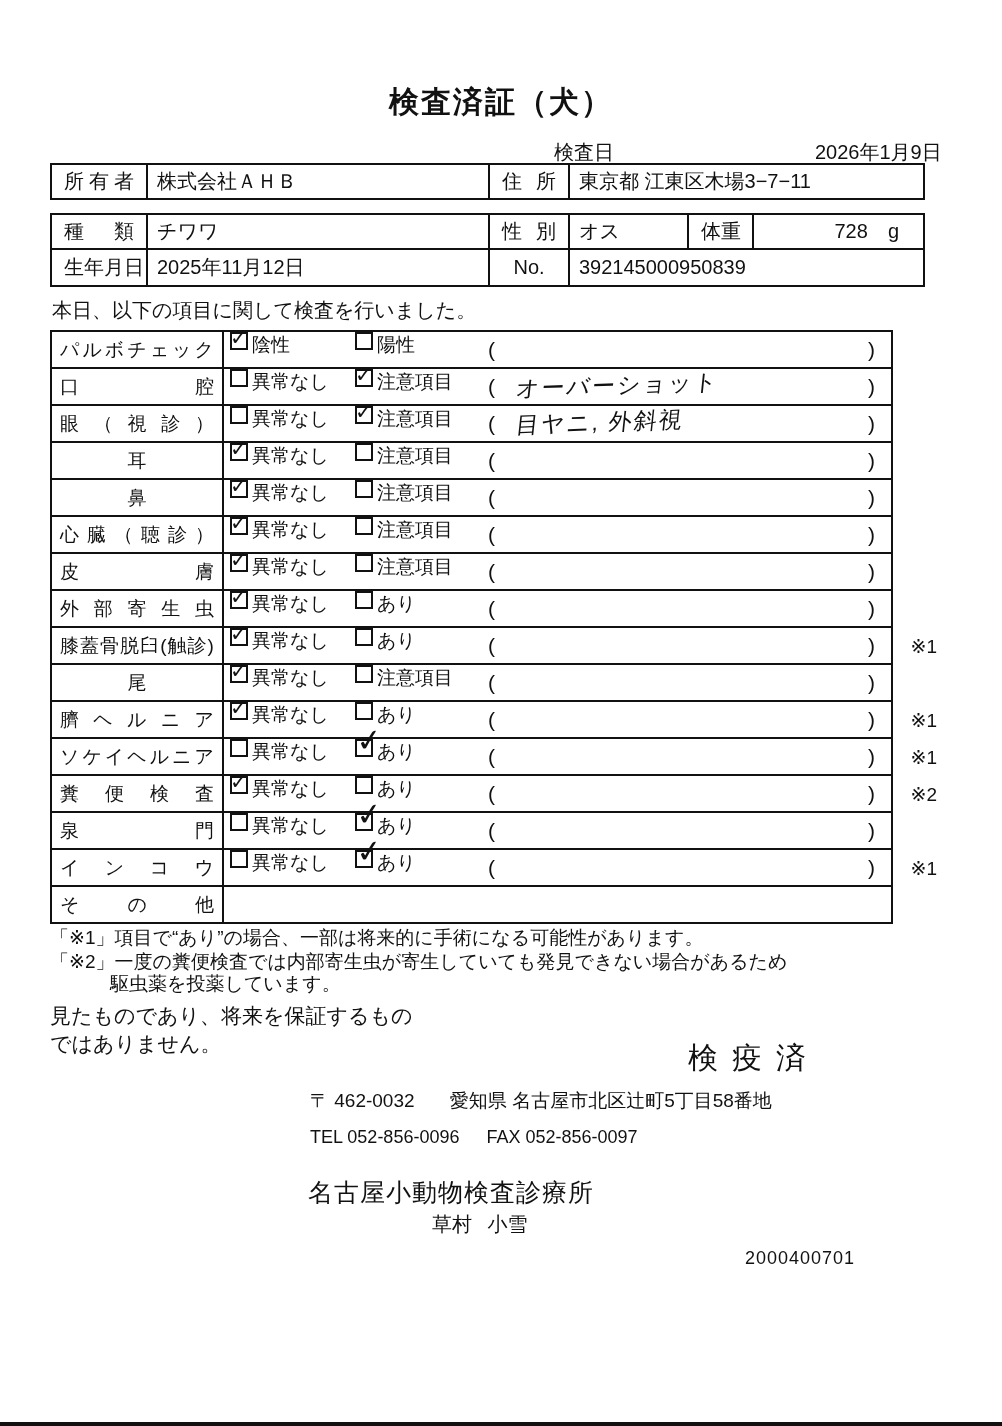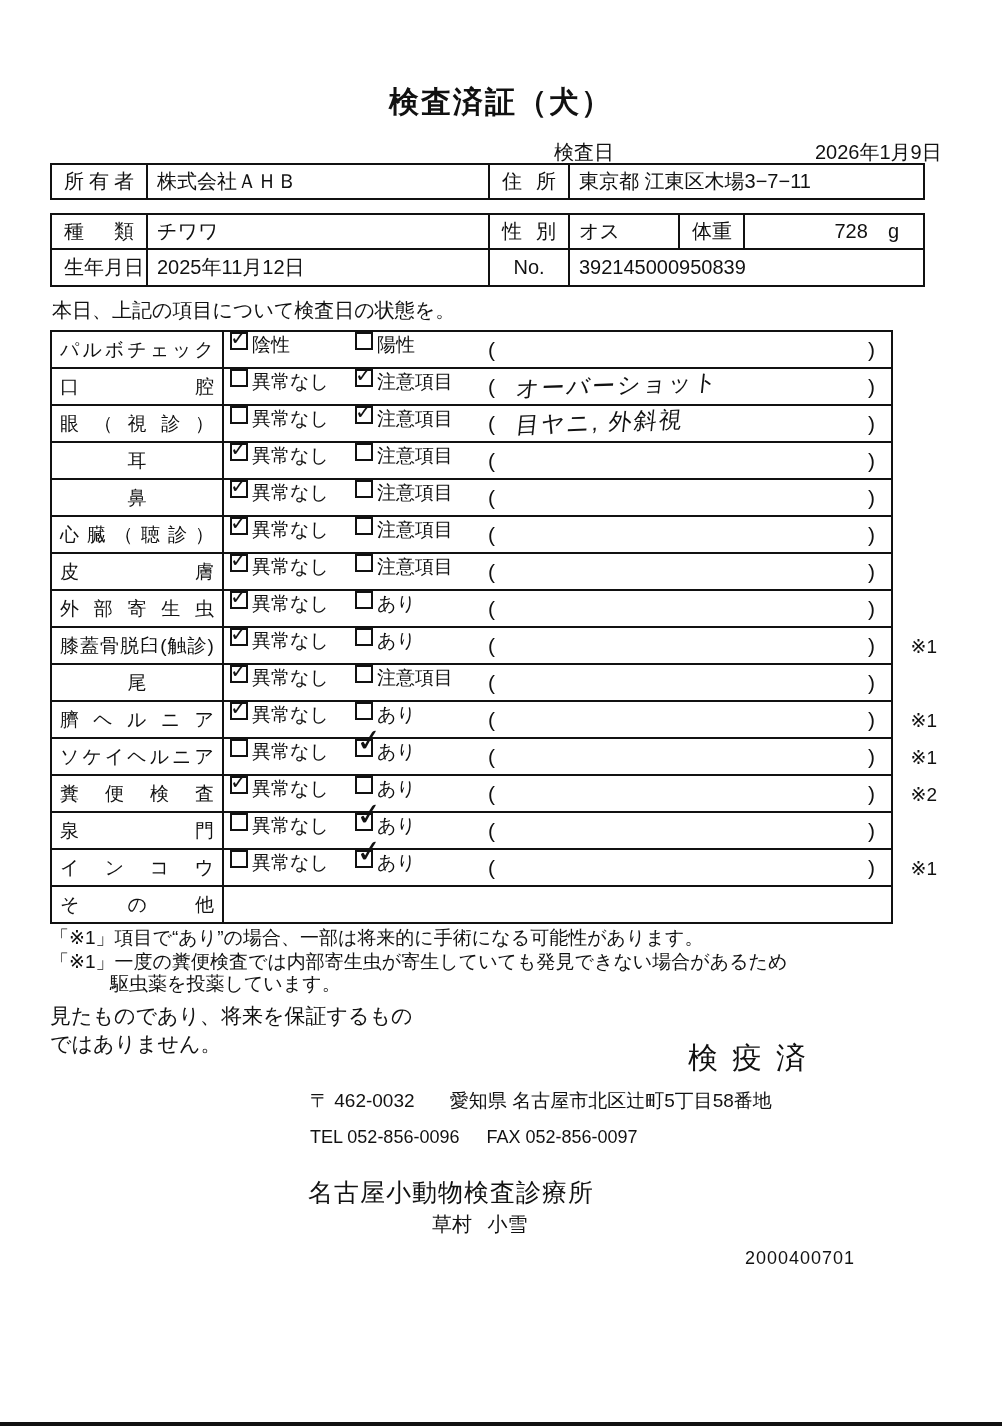--- a/index.html
+++ b/index.html
@@ -100,21 +100,21 @@
     <div class="trow bB">
       <div class="cell lab bR" style="width:96px">
           <span>種</span>
           <span>類</span>
         </div>
       <div class="cell val bR" style="width:342px">チワワ</div>
       <div class="cell lab bR" style="width:80px">
           <span>性</span>
           <span>別</span>
         </div>
-      <div class="cell val bR" style="width:110px">オス</div>
+      <div class="cell val bR" style="width:119px">オス</div>
       <div class="cell lab bR" style="width:65px">
           <span>体</span>
           <span>重</span>
         </div>
       <div class="cell wcell" style="flex:1">
         <span>728</span>
         <span>g</span>
       </div>
     </div>
     <div class="trow">
@@ -123,21 +123,21 @@
           <span>年</span>
           <span>月</span>
           <span>日</span>
         </div>
       <div class="cell val bR" style="width:342px">2025年11月12日</div>
       <div class="cell ctr bR" style="width:80px">No.</div>
       <div class="cell val" style="flex:1">392145000950839</div>
     </div>
   </div>
 
-  <div class="intro">本日、上記の項目について検査日の状態を。</div>
+  <div class="intro">本日、以下の項目に関して検査を行いました。</div>
 
   <div id="exam">
       <div class="erow">
     <div class="elabel">
           <span>パ</span>
           <span>ル</span>
           <span>ボ</span>
           <span>チ</span>
           <span>ェ</span>
           <span>ッ</span>
@@ -474,21 +474,21 @@
 
       <span class="paren open"></span>
       <span class="note"></span>
       <span class="paren close"></span>
     </div>
     <span class="mark"></span>
   </div>
     </div>
 
   <div class="fn" id="fn1">「※1」項目で“あり”の場合、一部は将来的に手術になる可能性があります。</div>
-  <div class="fn" id="fn2">「※1」一度の糞便検査では内部寄生虫が寄生していても発見できない場合があるため</div>
+  <div class="fn" id="fn2">「※2」一度の糞便検査では内部寄生虫が寄生していても発見できない場合があるため</div>
   <div class="fn" id="fn2b">駆虫薬を投薬しています。</div>
 
   <div class="stmt">
     <div>見たものであり、将来を保証するもの</div>
     <div>ではありません。</div>
   </div>
 
   <div class="stamp">検疫済</div>
 
   <div class="postal-line">

